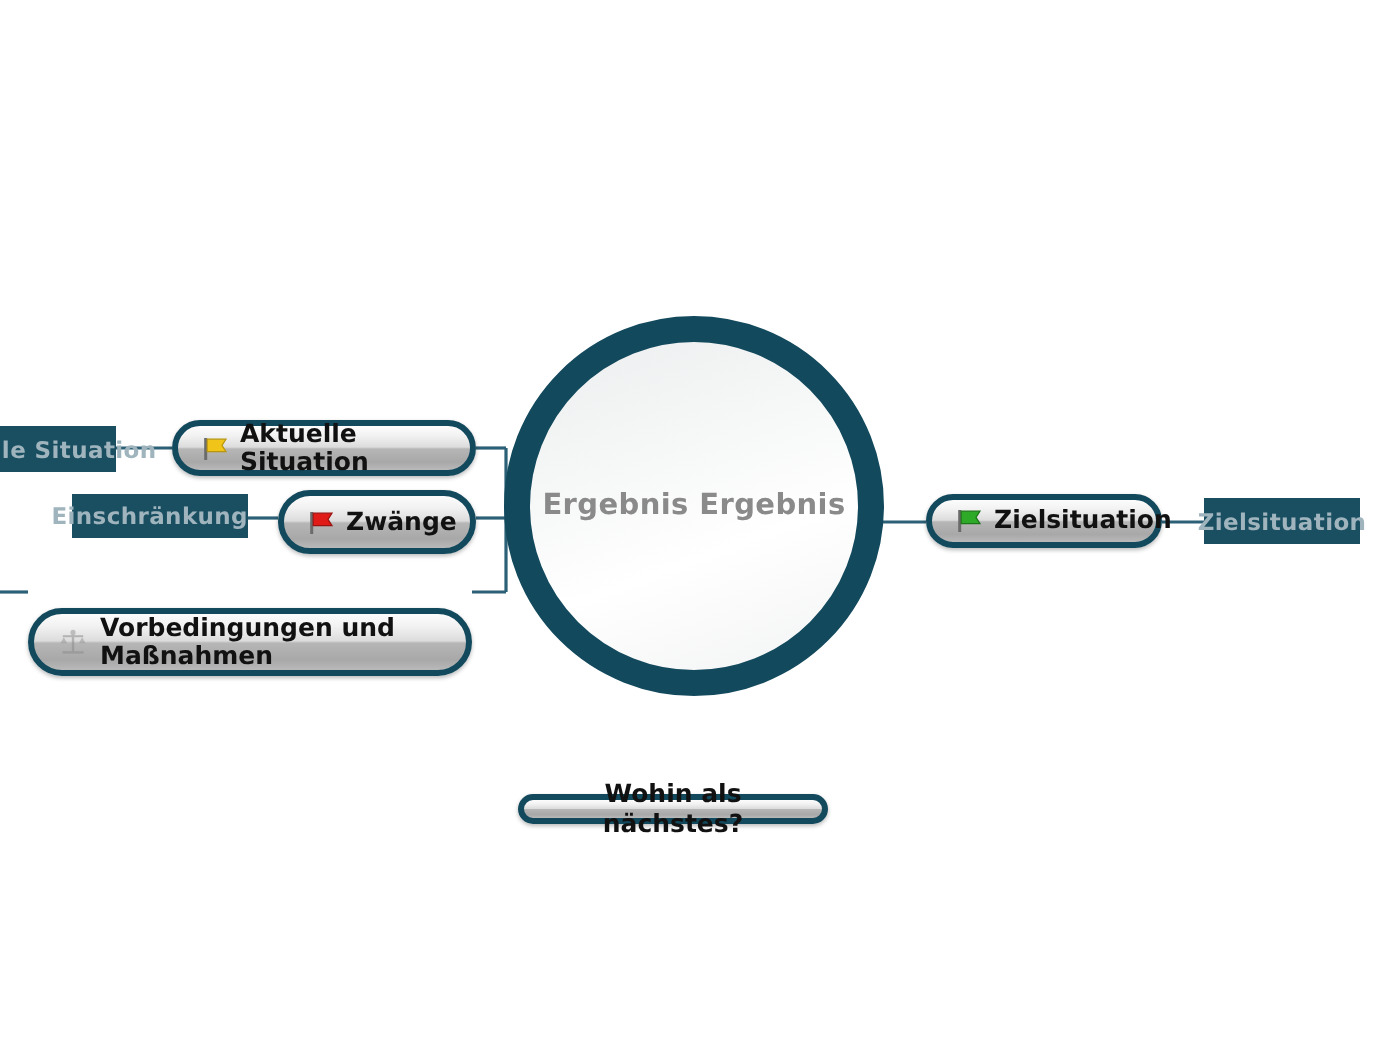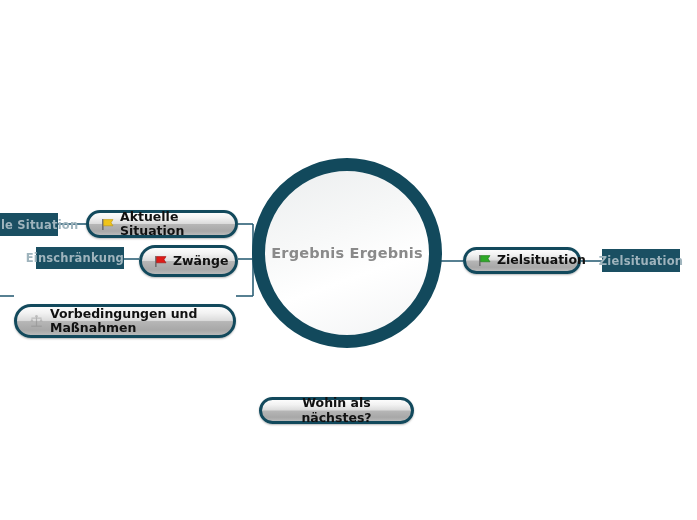--- a/index.html
+++ b/index.html
@@ -110,21 +110,21 @@
   #node-zwaenge {
     left: 139px; top: 245px; width: 99px; height: 20px; padding: 13px 12px; text-align: center;
   }
   #node-vorbedingungen {
     left: 14px; top: 294px; width: 222px; height: 34px; padding: 0 12px; margin-top: 10px;
   }
   #node-zielsituation {
     left: 463px; top: 247px; width: 118px; height: 27px; padding: 0 12px;
   }
   #node-wohin {
-    left: 259px; top: 397px; width: 155px; height: 27px; padding: 0 12px;
+    left: 259px; top: 397px; width: 155px; height: 15px; padding: 0 12px;
     justify-content: flex-end;
   }
   #node-wohin .pill-text { width: 100%; text-align: center; }
 
   #tag-aktuelle-situation {
     left: -22px; top: 213px; width: 80px; height: 23px;
   }
   #tag-einschraenkung {
     left: 36px; top: 247px; width: 88px; height: 22px; justify-content: flex-end;
   }

